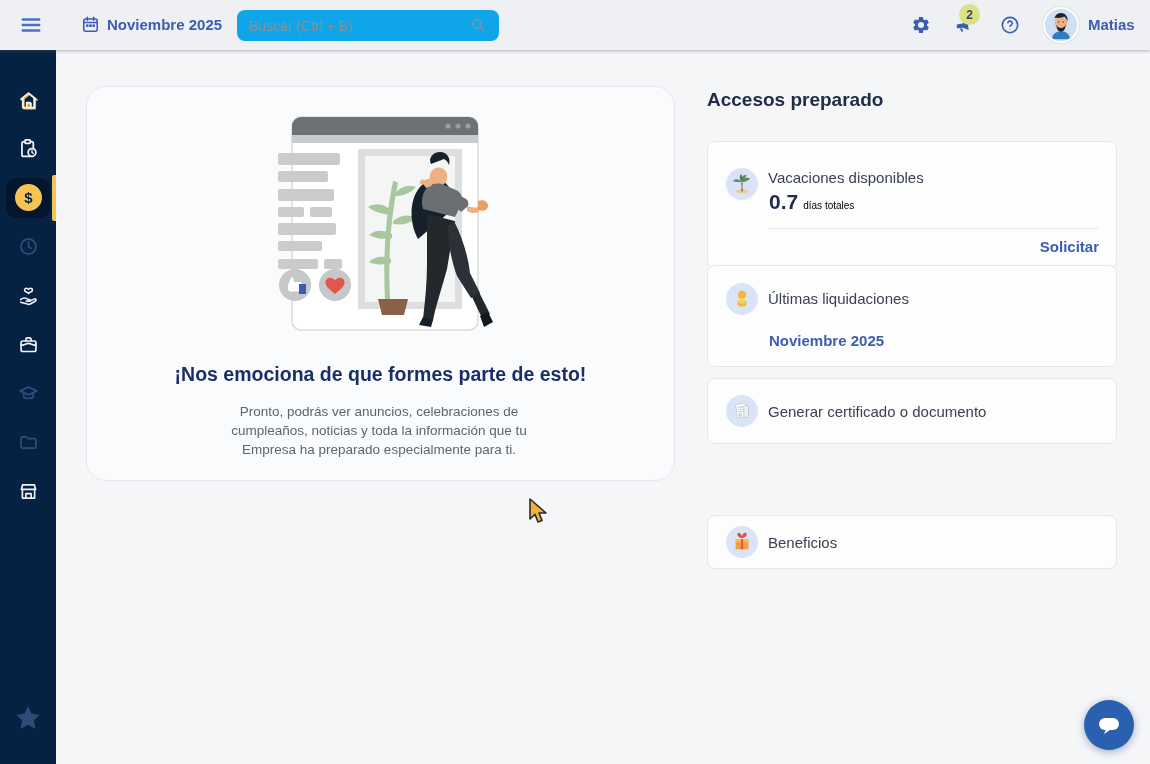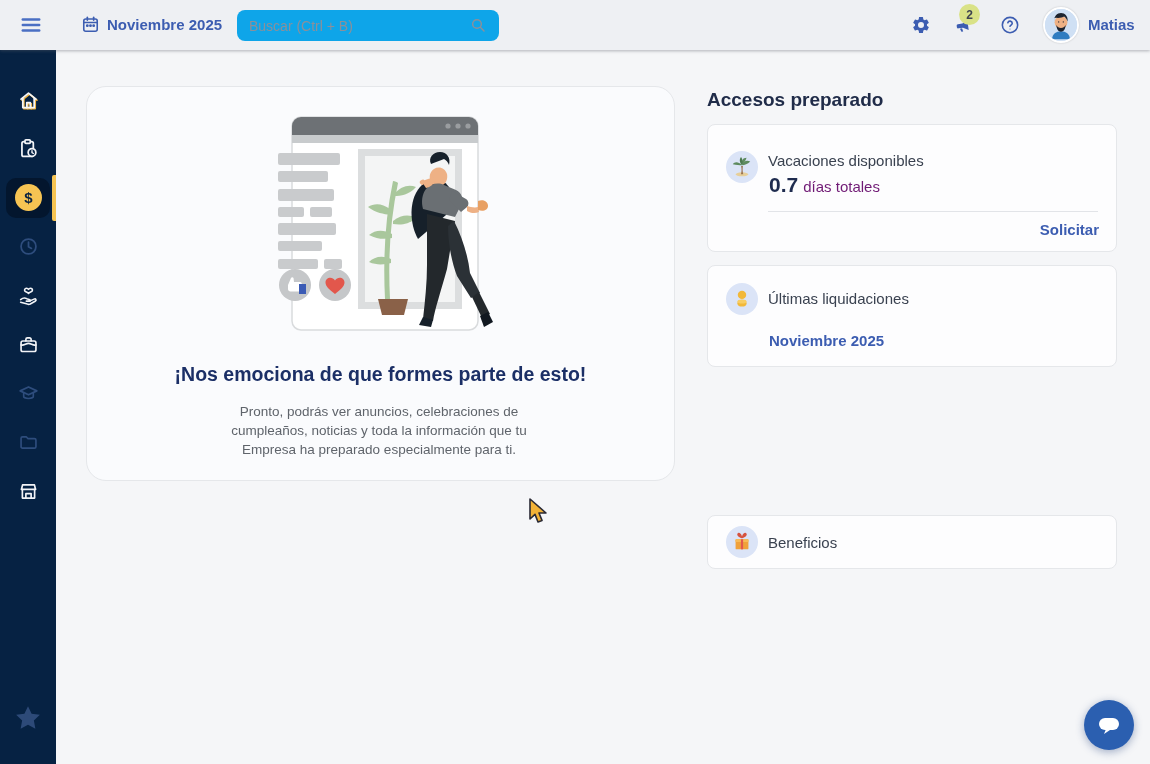--- a/index.html
+++ b/index.html
@@ -49,31 +49,31 @@
                   background:#fafbfd; border:1px solid #e5e7ea; border-radius:20px; }
   .illus { position:absolute; left:95px; top:22px; }
   .welcome-title { position:absolute; left:0; top:276px; width:100%; text-align:center;
                    font-size:19.5px; font-weight:700; color:#1b2f66; }
   .welcome-body { position:absolute; left:132px; top:315px; width:320px; text-align:center;
                   font-size:13.5px; line-height:1.42; color:#5f646b; }
 
   
   .shortcuts-title { position:absolute; left:707px; top:89px; font-size:19px; font-weight:700; color:#202c49; }
   .qcard { position:absolute; left:707px; width:410px; background:#fdfdfe; border:1px solid #e5e7ea; border-radius:8px; }
-  .qc1 { top:124px; height:128px; }
+  .qc1 { top:141px; height:128px; }
   .qc2 { top:265px; height:102px; }
   .qc3 { top:378px; height:66px; }
   .qc4 { top:475px; height:54px;margin-top:40px; }
   .qicon { position:absolute; left:18px; width:32px; height:32px; border-radius:50%;
            background:#dbe4f7; display:flex; align-items:center; justify-content:center; }
   .qicon svg { width:22px; height:22px; }
   .qlabel { position:absolute; left:60px; font-size:15px; color:#3a4250; }
   .qvalue-row { position:absolute; left:61px; top:48px; }
   .qvalue { font-size:21px; font-weight:700; color:#1f2c4f; }
-  .qunit { font-size:15px; color:#701a75; margin-left:5px;text-align:right; }
+  .qunit { font-size:10px; color:#000000; margin-left:5px;text-align:right; }
   .qdivider { position:absolute; left:60px; right:18px; top:86px; height:1px; background:#e2e4e8; }
   .qaction { position:absolute; right:17px; bottom:13px; font-size:15px; font-weight:600; color:#3c5db1; cursor:pointer; }
   .qlink { position:absolute; left:61px; top:66px; font-size:15px; font-weight:600; color:#3c5db1; cursor:pointer; }
   .vcenter { top:50%; transform:translateY(-50%); }
 
   
   .chat-btn { position:absolute; left:1084px; top:700px; width:50px; height:50px; border-radius:50%;
               background:#2b5fb0; box-shadow:0 2px 8px rgba(30,60,120,.4);
               display:flex; align-items:center; justify-content:center; cursor:pointer; z-index:30; }
 
@@ -307,20 +307,35 @@
       <svg viewBox="0 0 24 24">
         <circle cx="12" cy="7.5" r="4.6" fill="#f2b839"></circle>
         <ellipse cx="12" cy="16.5" rx="5" ry="3.8" fill="#f2b839"></ellipse>
         <ellipse cx="12" cy="14.7" rx="5" ry="2.2" fill="#f8cd63"></ellipse>
       </svg>
     </div>
     <div class="qlabel" style="top:24px;">Últimas liquidaciones</div>
     <div class="qlink">Noviembre 2025</div>
   </div>
 
+  <div class="qcard qc3">
+    <div class="qicon vcenter">
+      <svg viewBox="0 0 24 24">
+        <g transform="rotate(-8 12 12)">
+          <rect x="6" y="4" width="11" height="15" rx="1" fill="#ffffff" stroke="#b9c2d4" stroke-width="0.8"></rect>
+          <rect x="8" y="7" width="7" height="1.2" fill="#c3c9d6"></rect>
+          <rect x="8" y="9.5" width="6" height="1.2" fill="#c3c9d6"></rect>
+          <rect x="8" y="12" width="7" height="1.2" fill="#c3c9d6"></rect>
+          <circle cx="9.5" cy="16" r="1.4" fill="none" stroke="#9aa6bd" stroke-width="0.8"></circle>
+        </g>
+        <rect x="14" y="6" width="5" height="13" rx="1" fill="#eceff5" stroke="#b9c2d4" stroke-width="0.8"></rect>
+      </svg>
+    </div>
+    <div class="qlabel vcenter">Generar certificado o documento</div>
+  </div>
 
   <div class="qcard qc4">
     <div class="qicon vcenter">
       <svg viewBox="0 0 24 24">
         <rect x="5" y="9" width="14" height="11" rx="1" fill="#f0a13a"></rect>
         <rect x="5" y="9" width="14" height="3" fill="#f8ba55"></rect>
         <rect x="10.8" y="9" width="2.4" height="11" fill="#e2574c"></rect>
         <path d="M12 8c-3-1-6-3-5-5s4-1 5 3c1-4 4-5 5-3s-2 4-5 5z" fill="#d6533f"></path>
       </svg>
     </div>

